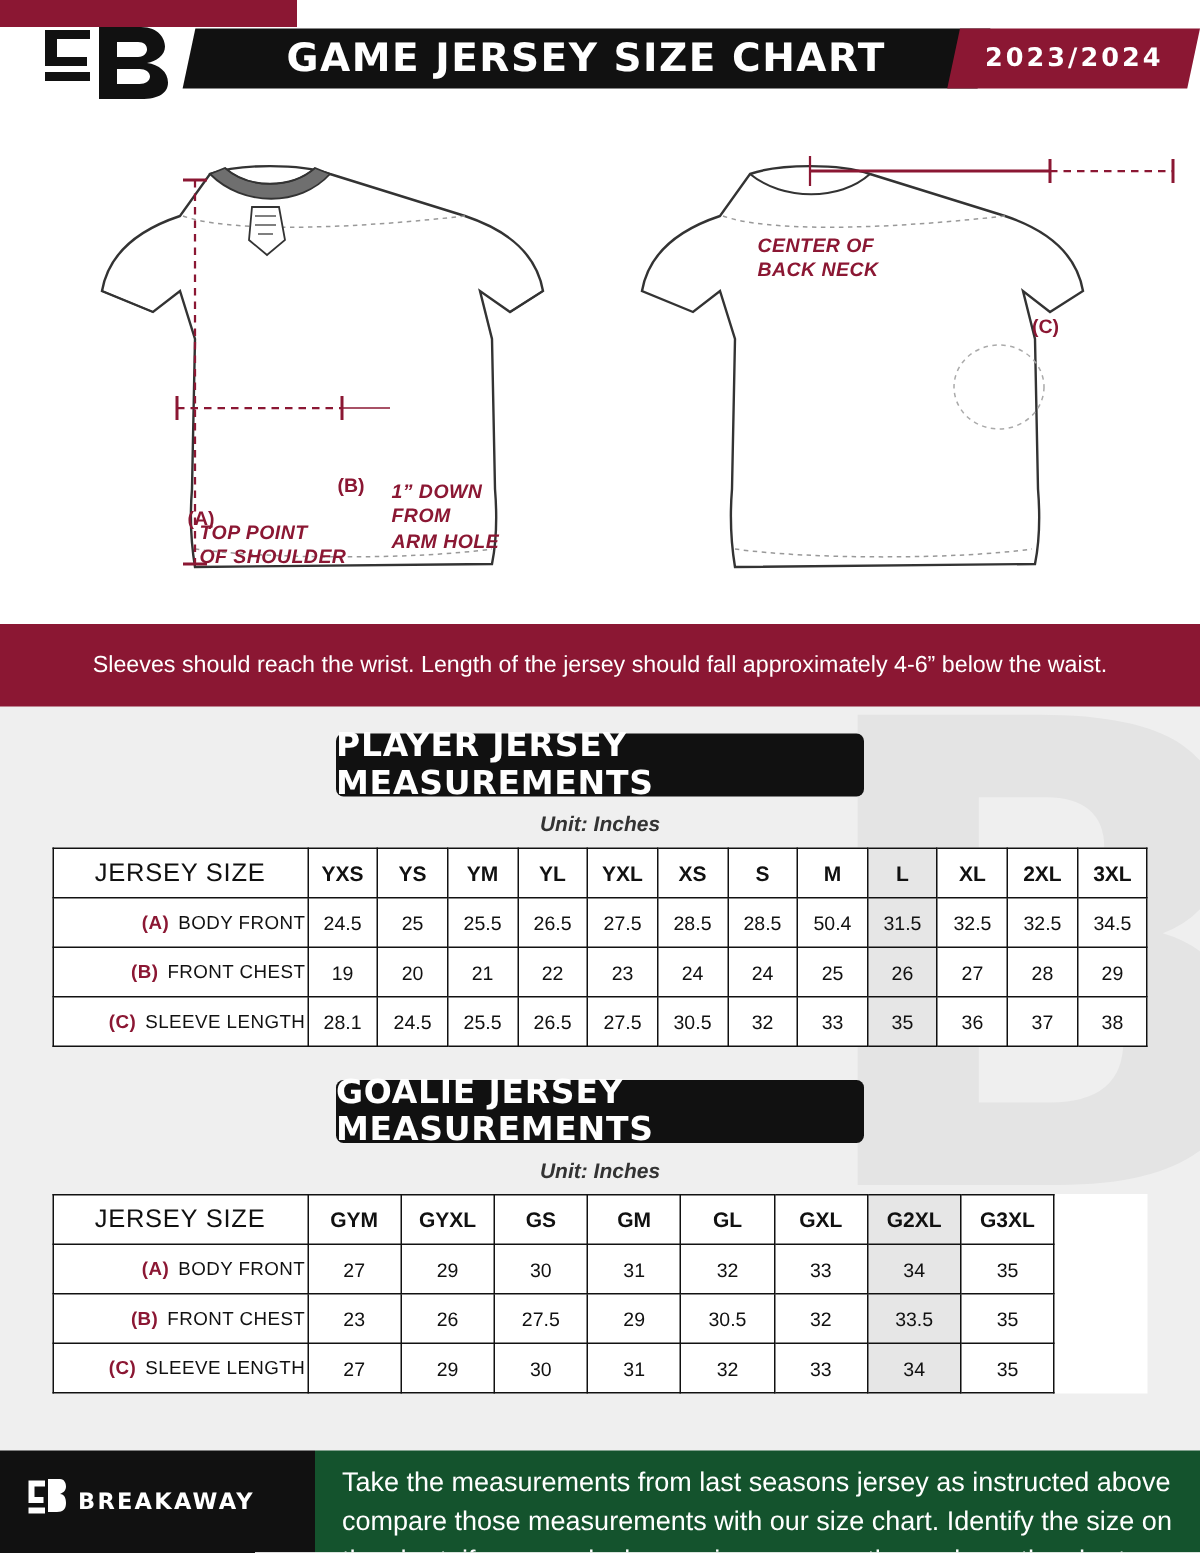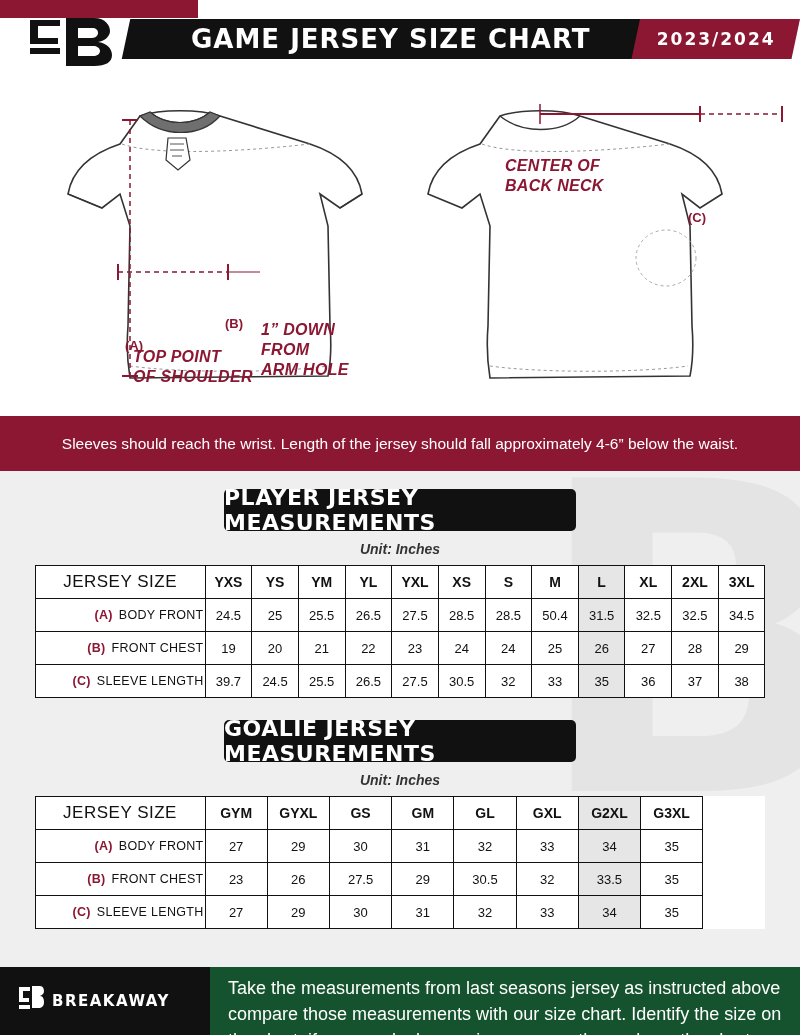--- a/index.html
+++ b/index.html
@@ -80,21 +80,21 @@
   .diagram {
     position: relative;
     height: 340px;
     background: #ffffff;
     z-index: 2;
   }
   .note {
     position: absolute;
     font-style: italic;
     font-weight: 600;
-    font-size: 16px;
+    font-size: 13px;
     color: #8b1733;
     line-height: 1.25;
     letter-spacing: .3px;
   }
   .label-letter {
     position: absolute;
     font-weight: 700;
     font-size: 13px;
     color: #8b1733;
   }
@@ -347,21 +347,21 @@
             <td>24</td>
             <td>24</td>
             <td>25</td>
             <td class="hl">26</td>
             <td>27</td>
             <td>28</td>
             <td>29</td>
           </tr>
           <tr>
             <td class="rowlabel"><span class="tag">(C)</span>SLEEVE LENGTH</td>
-            <td>39.7</td>
+            <td>28.1</td>
             <td>24.5</td>
             <td>25.5</td>
             <td>26.5</td>
             <td>27.5</td>
             <td>30.5</td>
             <td>32</td>
             <td>33</td>
             <td class="hl">35</td>
             <td>36</td>
             <td>37</td>

